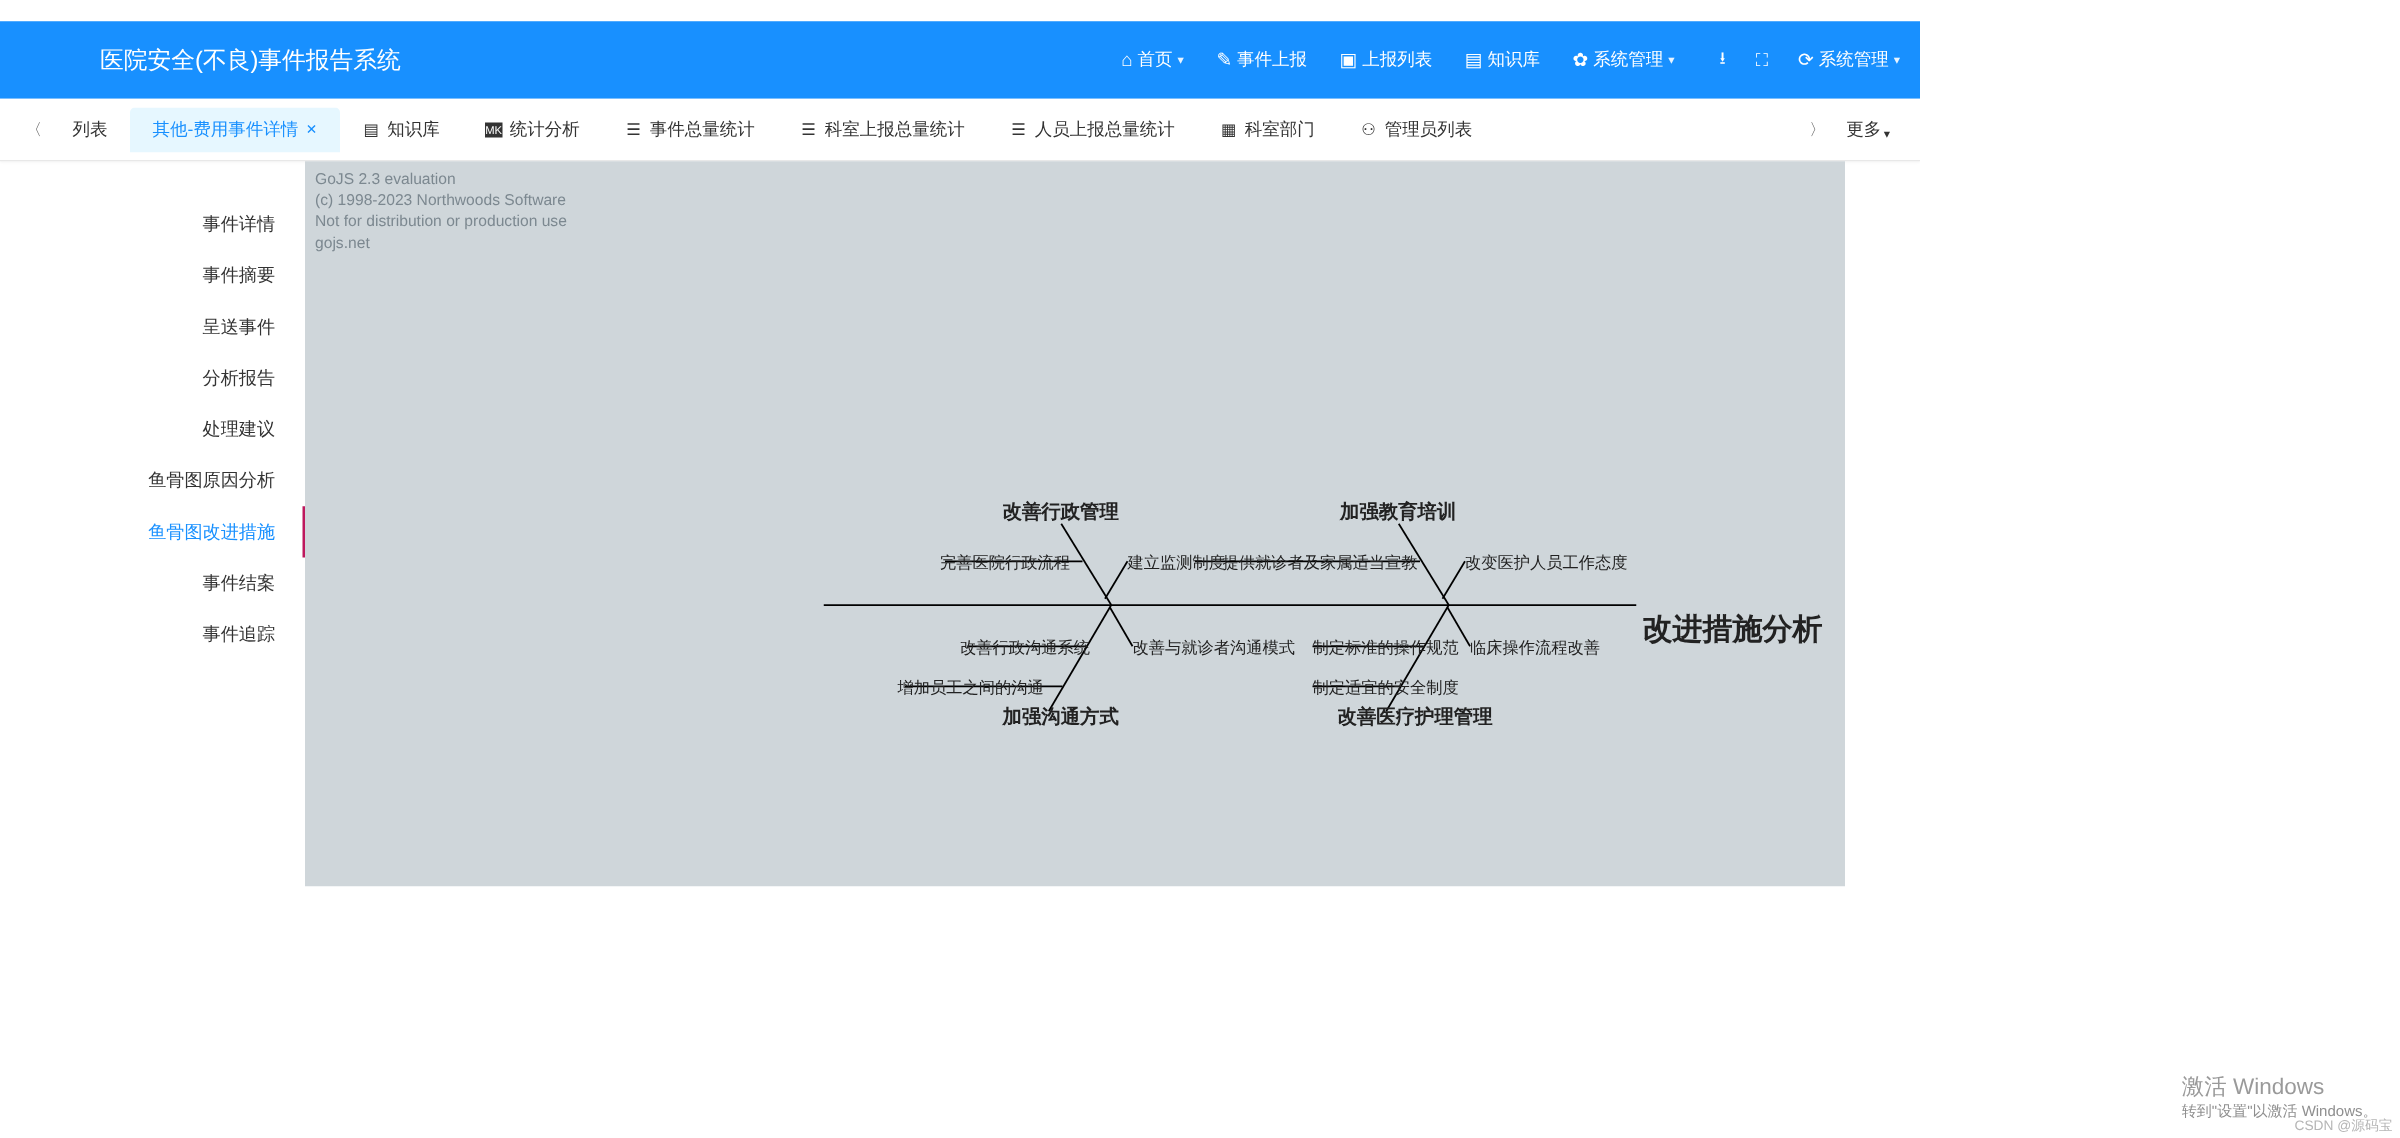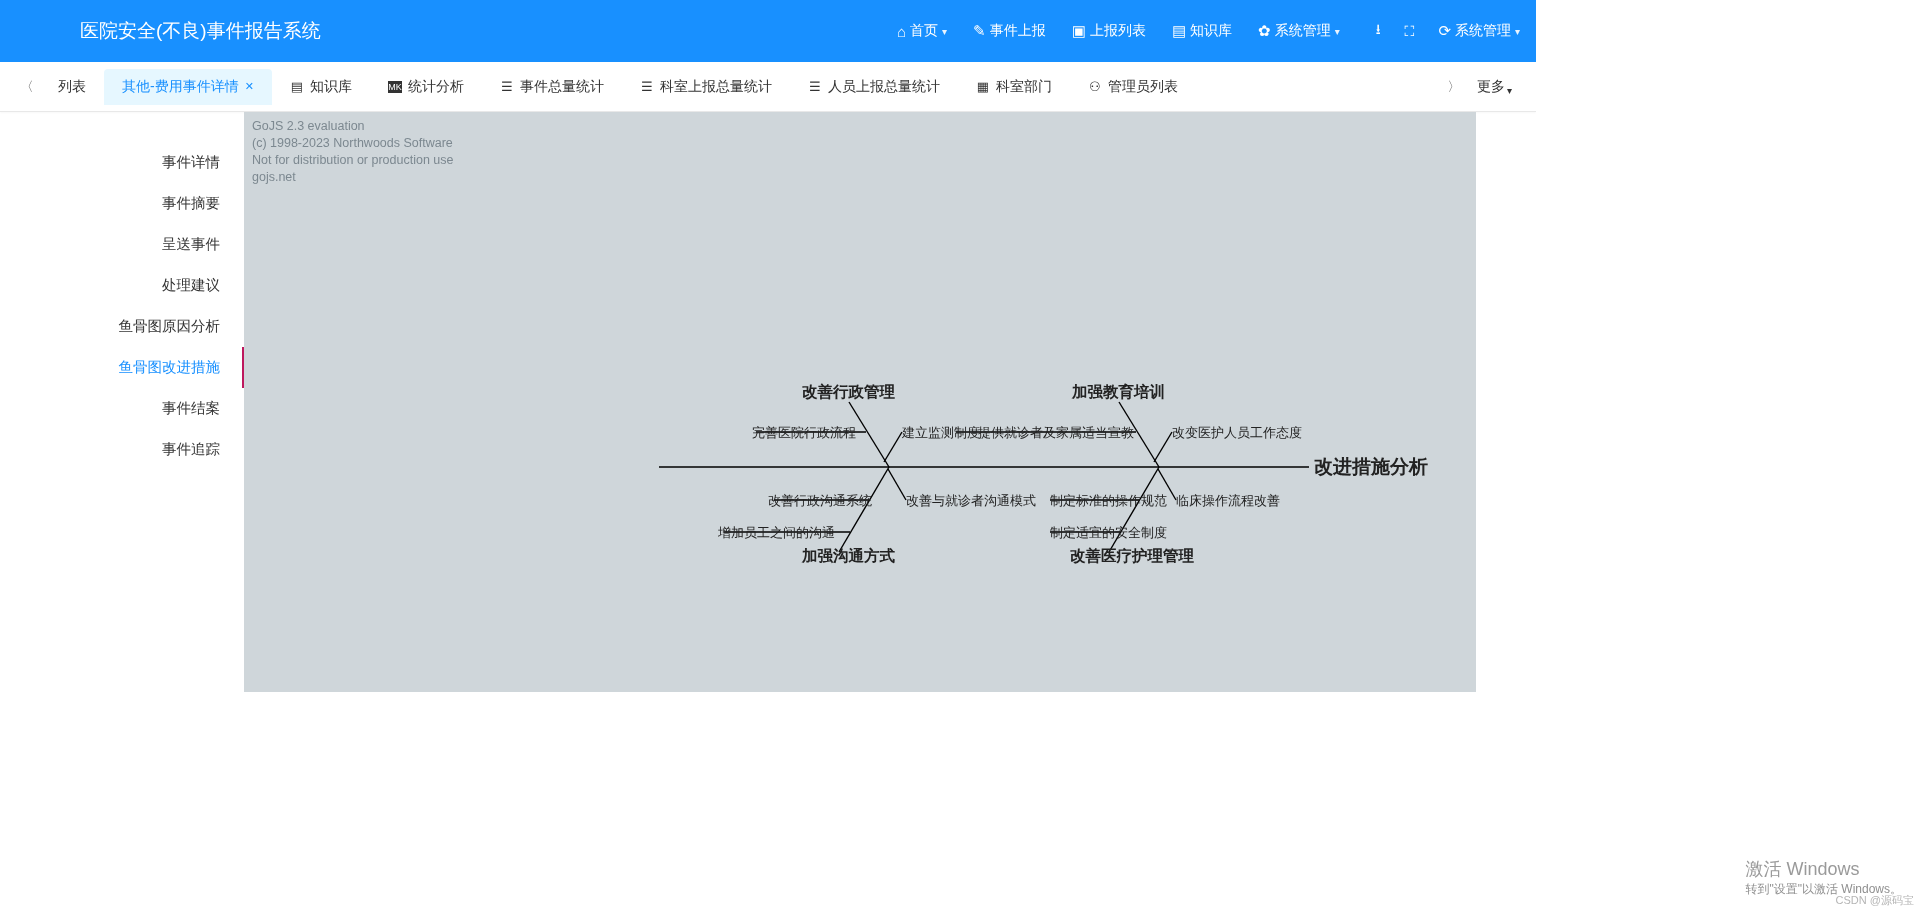--- a/index.html
+++ b/index.html
@@ -1,19 +1,19 @@
 <!DOCTYPE html>
 <html><head>
 <meta charset="utf-8">
 <style>
   * { box-sizing: border-box; margin: 0; padding: 0; }
   body { font-family: "Microsoft YaHei", "PingFang SC", sans-serif; font-size: 14px; color: #333; background: #fff; width: 1536px; height: 910px; transform-origin: top left; }
   
   
-  .header { background: #1890ff; height: 62px; display: flex; align-items: center; padding: 0 16px 0 80px; color: #fff; }
+  .header { background: #1890ff; height: 62px; display: flex; align-items: center; padding: 0 16px 0 80px; color: #fff; margin-top: 17px; }
   .header .title { font-size: 19px; font-weight: 400; flex: 0 0 auto; }
   .header .nav { flex: 1; display: flex; justify-content: flex-end; gap: 26px; align-items: center; }
   .header .nav-item { display: flex; align-items: center; gap: 4px; cursor: pointer; font-size: 14px; }
   .header .nav-item .ic { font-size: 15px; }
   .header .chev { font-size: 10px; opacity: .9; }
   .header .right-icons { display: flex; gap: 24px; align-items: center; margin-left: 10px; }
   
   
   .tabbar { height: 50px; background: #fff; border-bottom: 1px solid #e8e8e8; display: flex; align-items: center; padding: 0 14px; box-shadow: 0 1px 2px rgba(0,0,0,.03); }
   .tabbar .arrow { width: 26px; text-align: center; color: #666; cursor: pointer; font-size: 13px; }
@@ -35,21 +35,21 @@
   
   .canvas-wrap { flex: 1; padding: 0 60px 0 0; }
   .canvas { width: 1232px; height: 580px; background: #cfd6da; position: relative; }
   .wm { position: absolute; left: 8px; top: 6px; color: #7c8890; font-size: 12.5px; line-height: 1.35; }
   
   
   .fb { position: absolute; left: 250px; top: 270px; width: 920px; height: 240px; }
   .fb svg { position: absolute; left: 0; top: 0; }
   .fb .node { position: absolute; white-space: nowrap; font-size: 13px; color: #222; }
   .fb .big  { font-weight: 700; font-size: 15.5px; }
-  .fb .head { font-weight: 700; font-size: 19px; left: 820px; top: 72px; }
+  .fb .head { font-weight: 700; font-size: 24px; left: 820px; top: 88px; }
   
   
   .act { position: absolute; right: 18px; bottom: 12px; text-align: left; color: #8f8f8f; pointer-events: none; }
   .act .l1 { font-size: 18px; color: #9a9a9a; }
   .act .l2 { font-size: 12px; }
   
   .footer-credit { position: absolute; right: 6px; bottom: 2px; font-size: 11px; color: #b5b5b5; }
 </style>
 </head>
 <body>
@@ -142,20 +142,23 @@
     <div class="item">
         <span>事件详情</span>
       </div>
     <div class="item">
         <span>事件摘要</span>
       </div>
     <div class="item">
         <span>呈送事件</span>
       </div>
     <div class="item">
+        <span>分析报告</span>
+      </div>
+    <div class="item">
         <span>处理建议</span>
       </div>
     <div class="item">
         <span>鱼骨图原因分析</span>
       </div>
     <div class="item active">
         <span>鱼骨图改进措施</span>
       </div>
     <div class="item">
         <span>事件结案</span>

